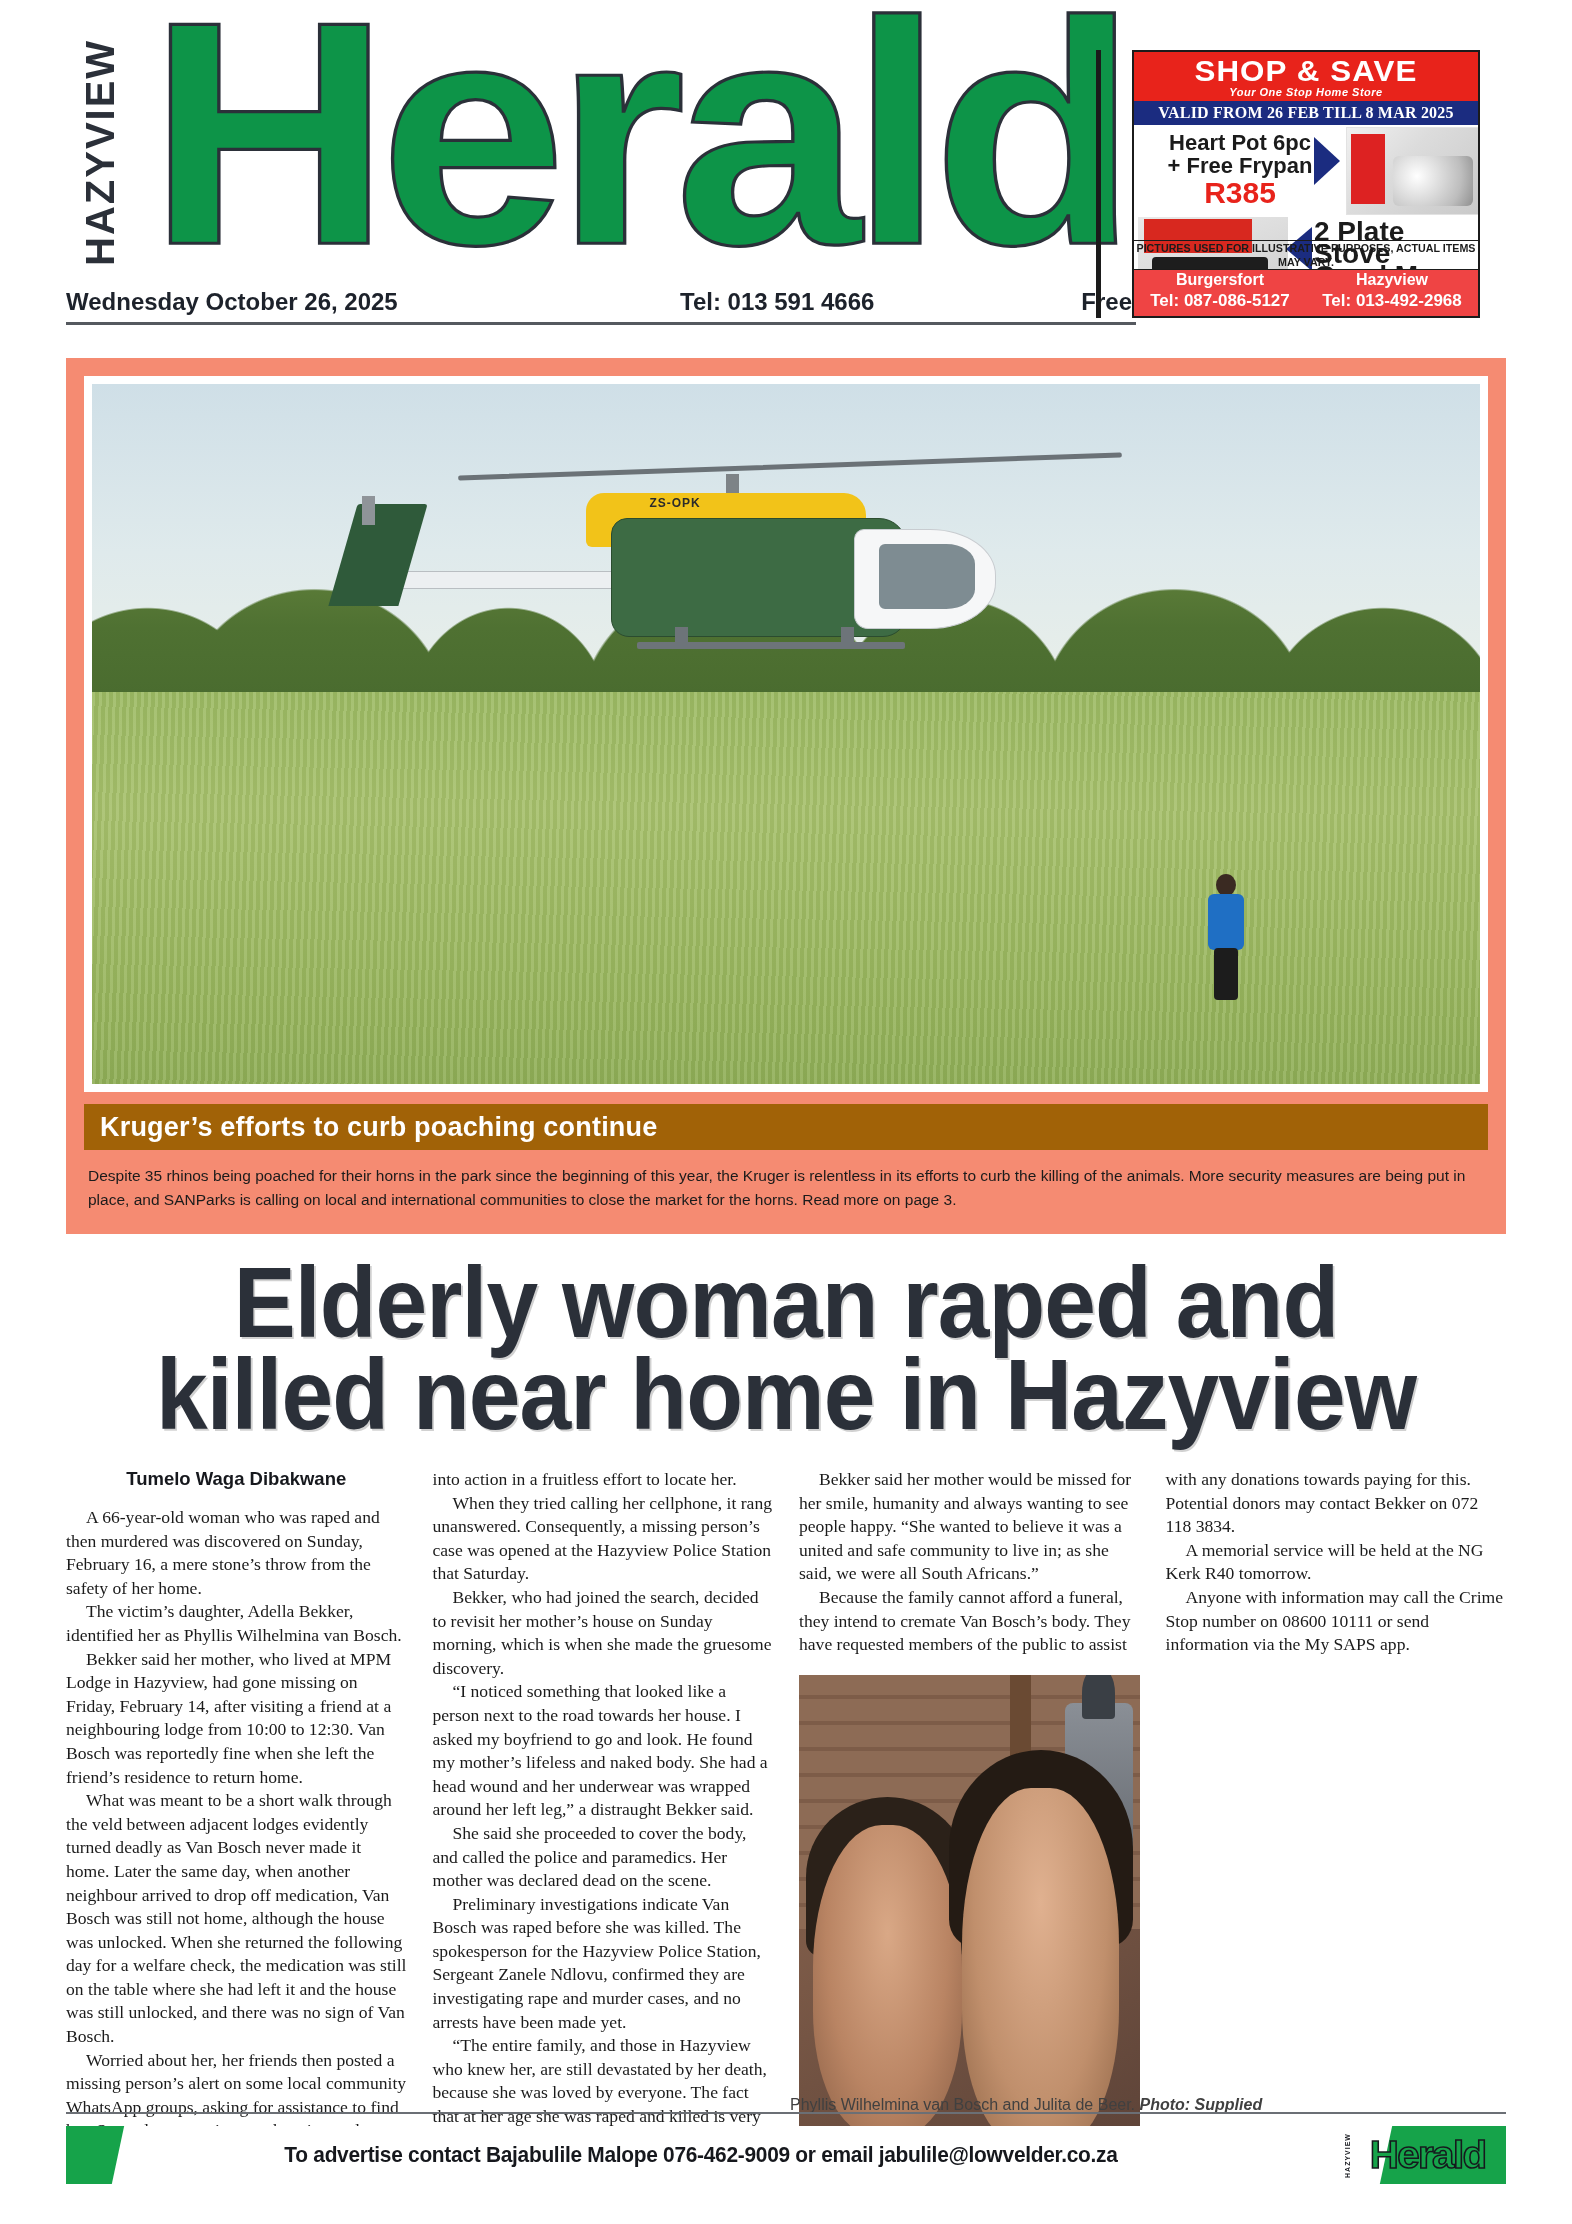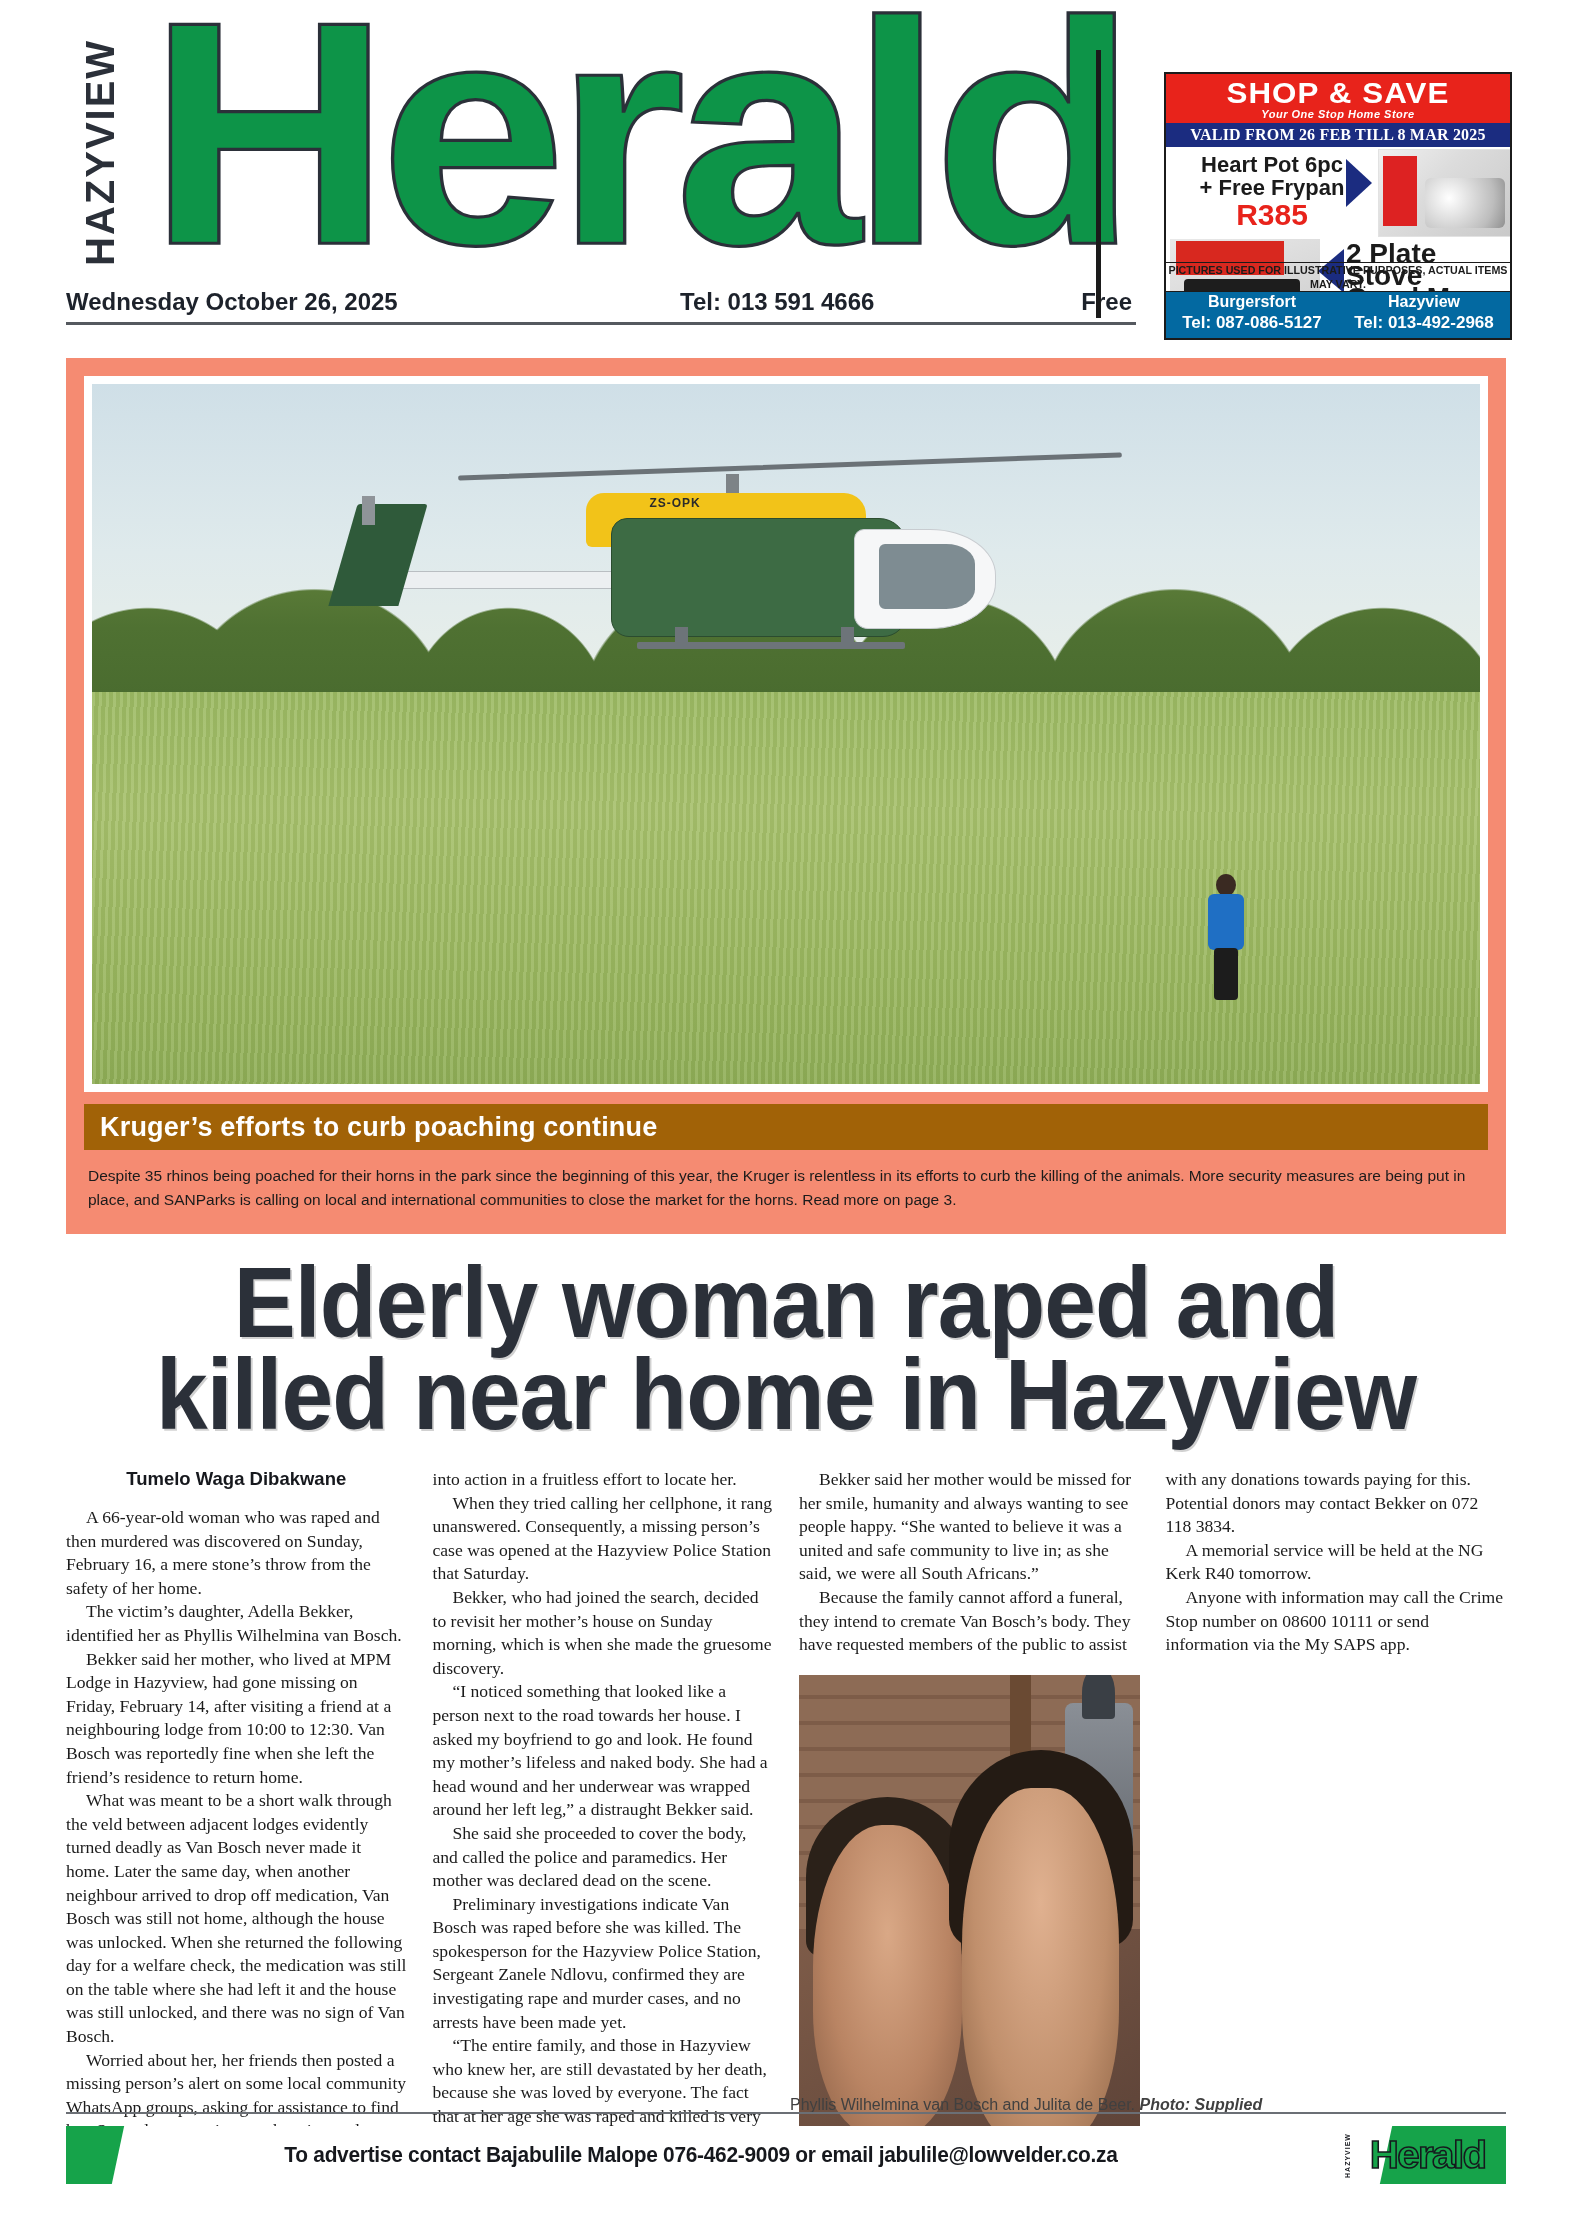--- a/index.html
+++ b/index.html
@@ -50,28 +50,27 @@
     display:flex;align-items:baseline;
     font-weight:700;font-size:24px;color:#1d222b;
   }
   .dateline .d-date{flex:0 0 auto;}
   .dateline .d-tel{position:absolute;left:614px;}
   .dateline .d-free{position:absolute;right:4px;}
   .mast-rule{position:absolute;left:0;top:322px;width:1070px;height:3px;background:#55595f;}
 
   
   .ad-box{
-    position:absolute;left:1164px;top:50px;
+    position:absolute;left:1132px;top:50px;
     width:348px;height:268px;
     border:2px solid #1b1b1b;
     background:#ffffff;
     box-sizing:border-box;
     display:flex;flex-direction:column;
     overflow:hidden;
-    margin-top:22px;
   }
   .ad-strip{position:absolute;left:1096px;top:50px;width:5px;height:268px;background:#1b1b1b;}
   .ad-code{
     position:absolute;left:1456px;top:140px;
     font-size:9px;font-weight:700;color:#1b1b1b;
     transform:rotate(90deg);transform-origin:left top;white-space:nowrap;
     letter-spacing:.5px;
   }
   .ad-head{background:#e8231b;padding:4px 0 2px;text-align:center;}
   .ad-head .shopsave{
@@ -120,21 +119,21 @@
   .ad-prod2 .nm{font-weight:700;font-size:28px;line-height:22px;color:#1b1b1b;text-align:left;}
   .ad-prod2 .pr{font-weight:700;font-size:29px;line-height:30px;color:#e8231b;text-align:right;}
   .ad-disc{
     position:absolute;left:0;bottom:46px;width:100%;
     text-align:center;font-weight:700;font-size:10.5px;color:#1b1b1b;
     border-top:1px solid #1b1b1b;border-bottom:1px solid #1b1b1b;line-height:14px;
     transform:scaleX(1.02);
   }
   .ad-foot{
     position:absolute;left:0;bottom:0;width:100%;height:46px;
-    background:#0369a1;color:#fff;display:flex;
+    background:#ef4444;color:#fff;display:flex;
   }
   .ad-foot .col{flex:1;text-align:center;font-weight:700;}
   .ad-foot .col .c1{font-size:16px;line-height:20px;}
   .ad-foot .col .c2{font-size:17px;line-height:22px;}
 
   
   .lead-panel{
     position:relative;margin-top:8px;
     background:#f58b72;
     padding:18px;

